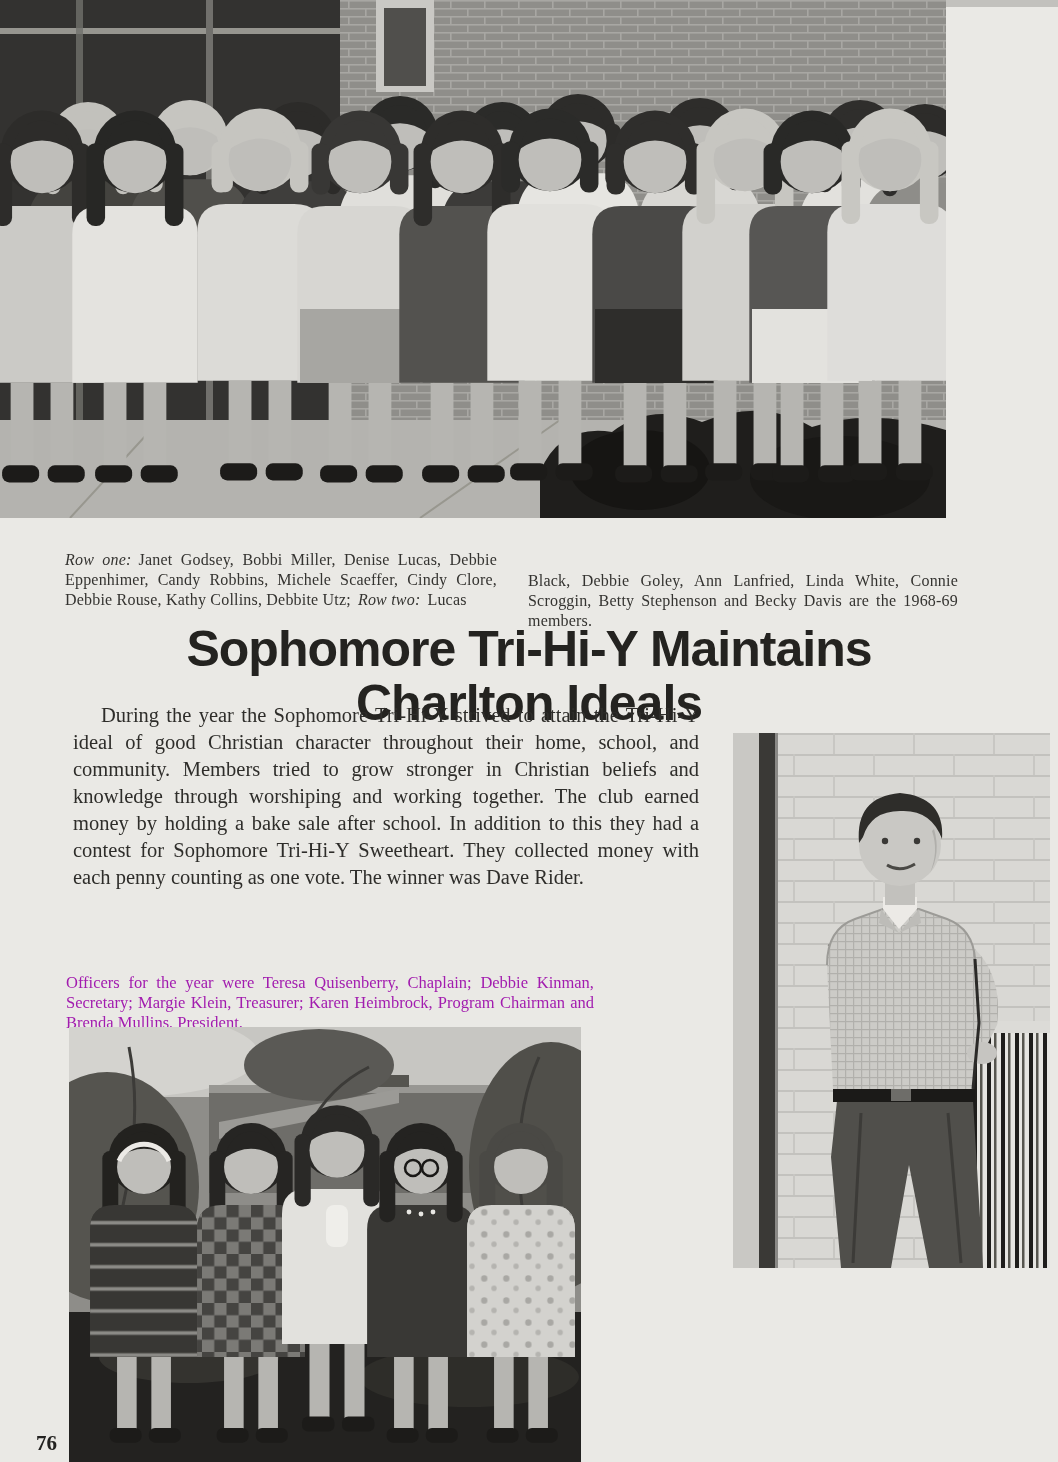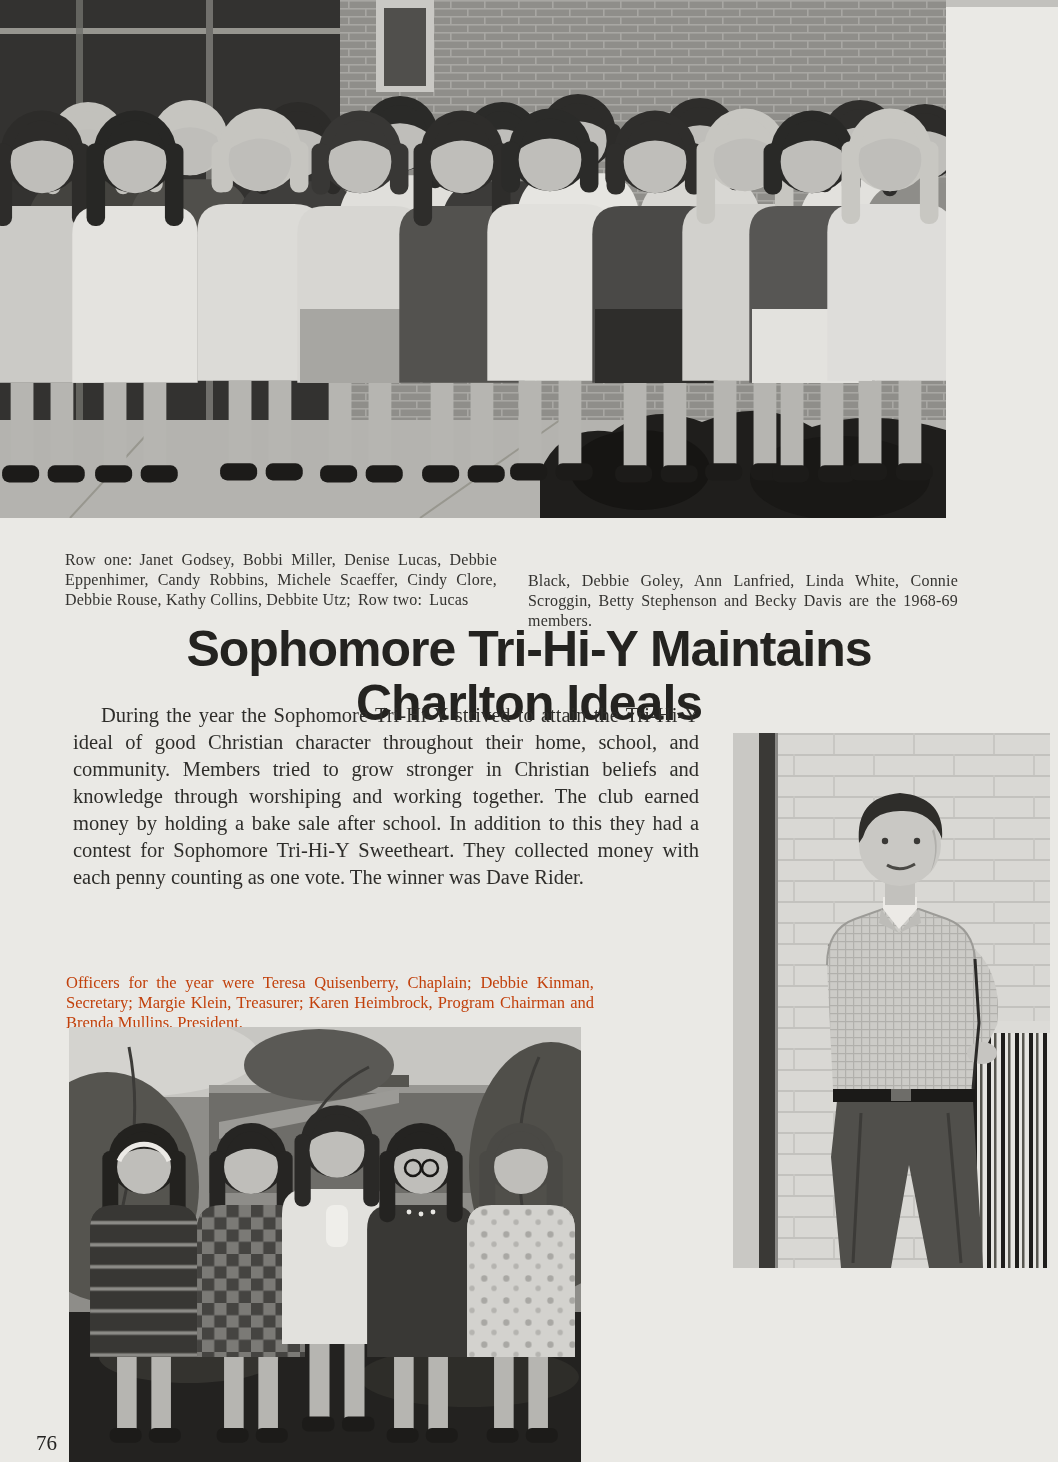--- a/index.html
+++ b/index.html
@@ -19,45 +19,45 @@
   #photo-boy{left:733px;top:733px;width:317px;height:535px;}
   .edge-strip{position:absolute;left:946px;top:0;width:112px;height:7px;background:#c2c1bd;}
   .caption{
     position:absolute;top:534px;
     font-size:16px;line-height:20px;
     text-align:justify;color:#343330;
     letter-spacing:.2px;
   }
   #caption-left{left:65px;width:432px;}
   #caption-right{left:528px;width:430px;margin-top:37px;}
-  .cap-label{margin-right:7px;}
+  .cap-label{font-style:italic;margin-right:7px;}
   .cap-seg{margin-right:7px;}
   .headline{
     position:absolute;left:69px;top:588px;width:920px;
     text-align:center;
     font-family:Liberation Sans, sans-serif;
     font-weight:700;
     font-size:50px;line-height:54px;
     color:#242320;
     letter-spacing:-1px;
   }
   .body-text{
     position:absolute;left:57px;top:686px;width:658px;
     font-size:20.5px;line-height:27px;
     text-align:justify;
   }
   .body-text p{margin:16px;text-indent:28px;}
   .officers{
     position:absolute;left:66px;top:956px;width:528px;
     font-size:16.5px;line-height:20px;
-    text-align:justify;color:#c2410c;
+    text-align:justify;color:#a21caf;
   }
   .page-number{
     position:absolute;left:36px;top:1431px;
-    font-size:21px;font-weight:400;color:#232220;
+    font-size:21px;font-weight:700;color:#232220;
   }
 </style>
 </head>
 <body>
 
 <svg width="0" height="0" style="position:absolute" aria-hidden="true">
   <defs>
     <symbol id="fig-long" overflow="visible">
       <rect x="-11" y="62" width="8" height="31" fill="var(--skin,#b6b5b1)"></rect>
       <rect x="3" y="62" width="8" height="31" fill="var(--skin,#b6b5b1)"></rect>

